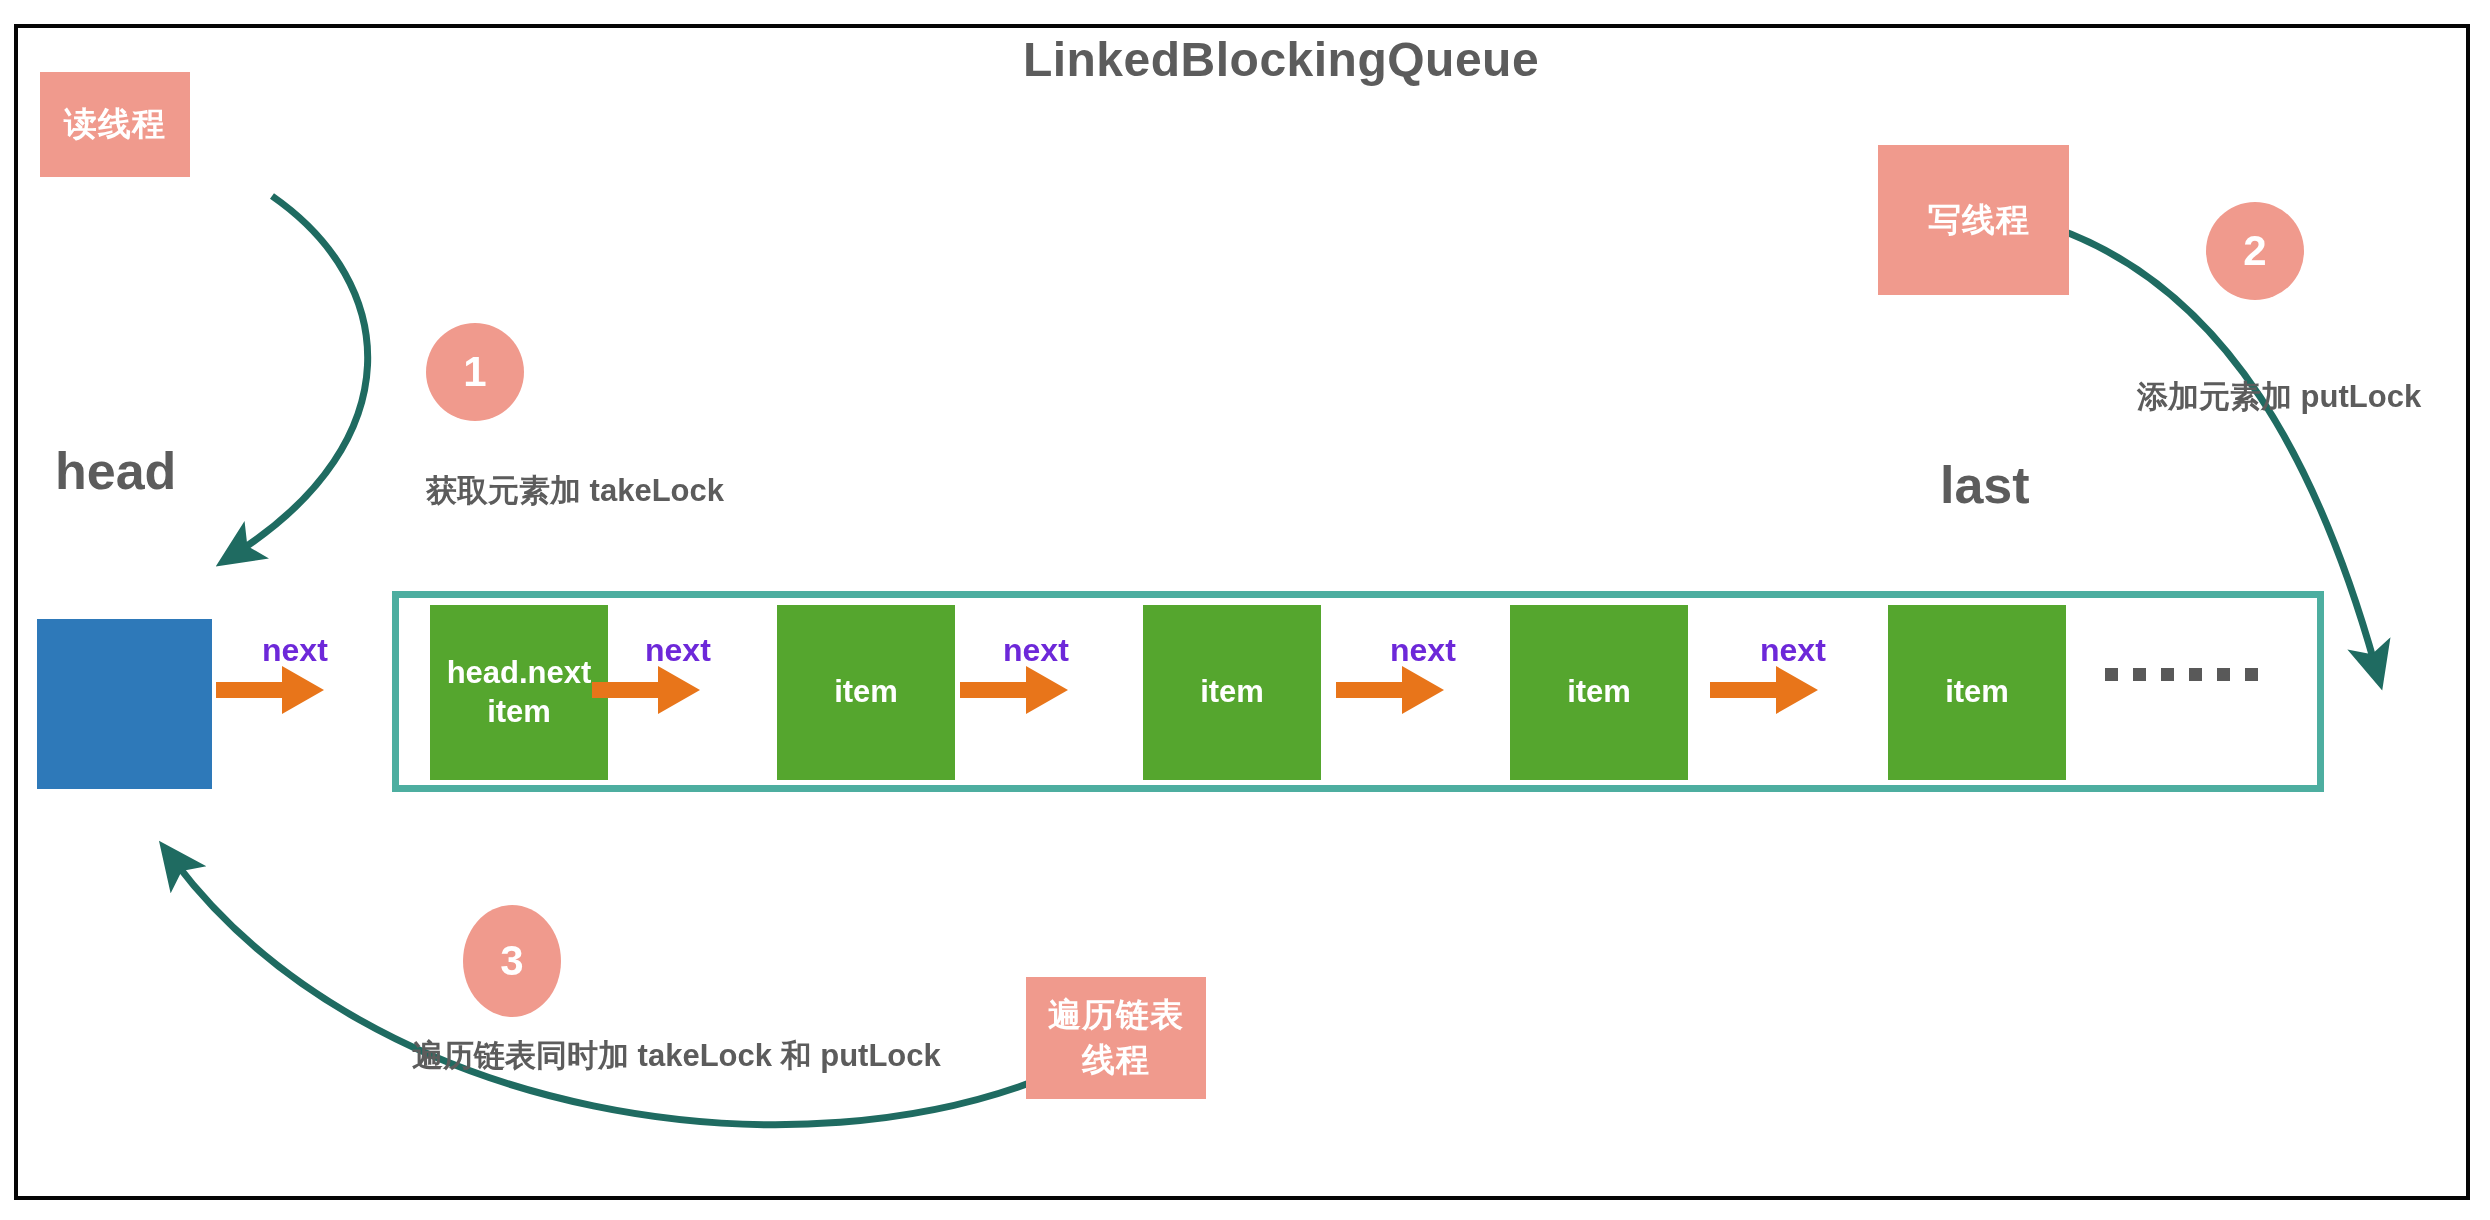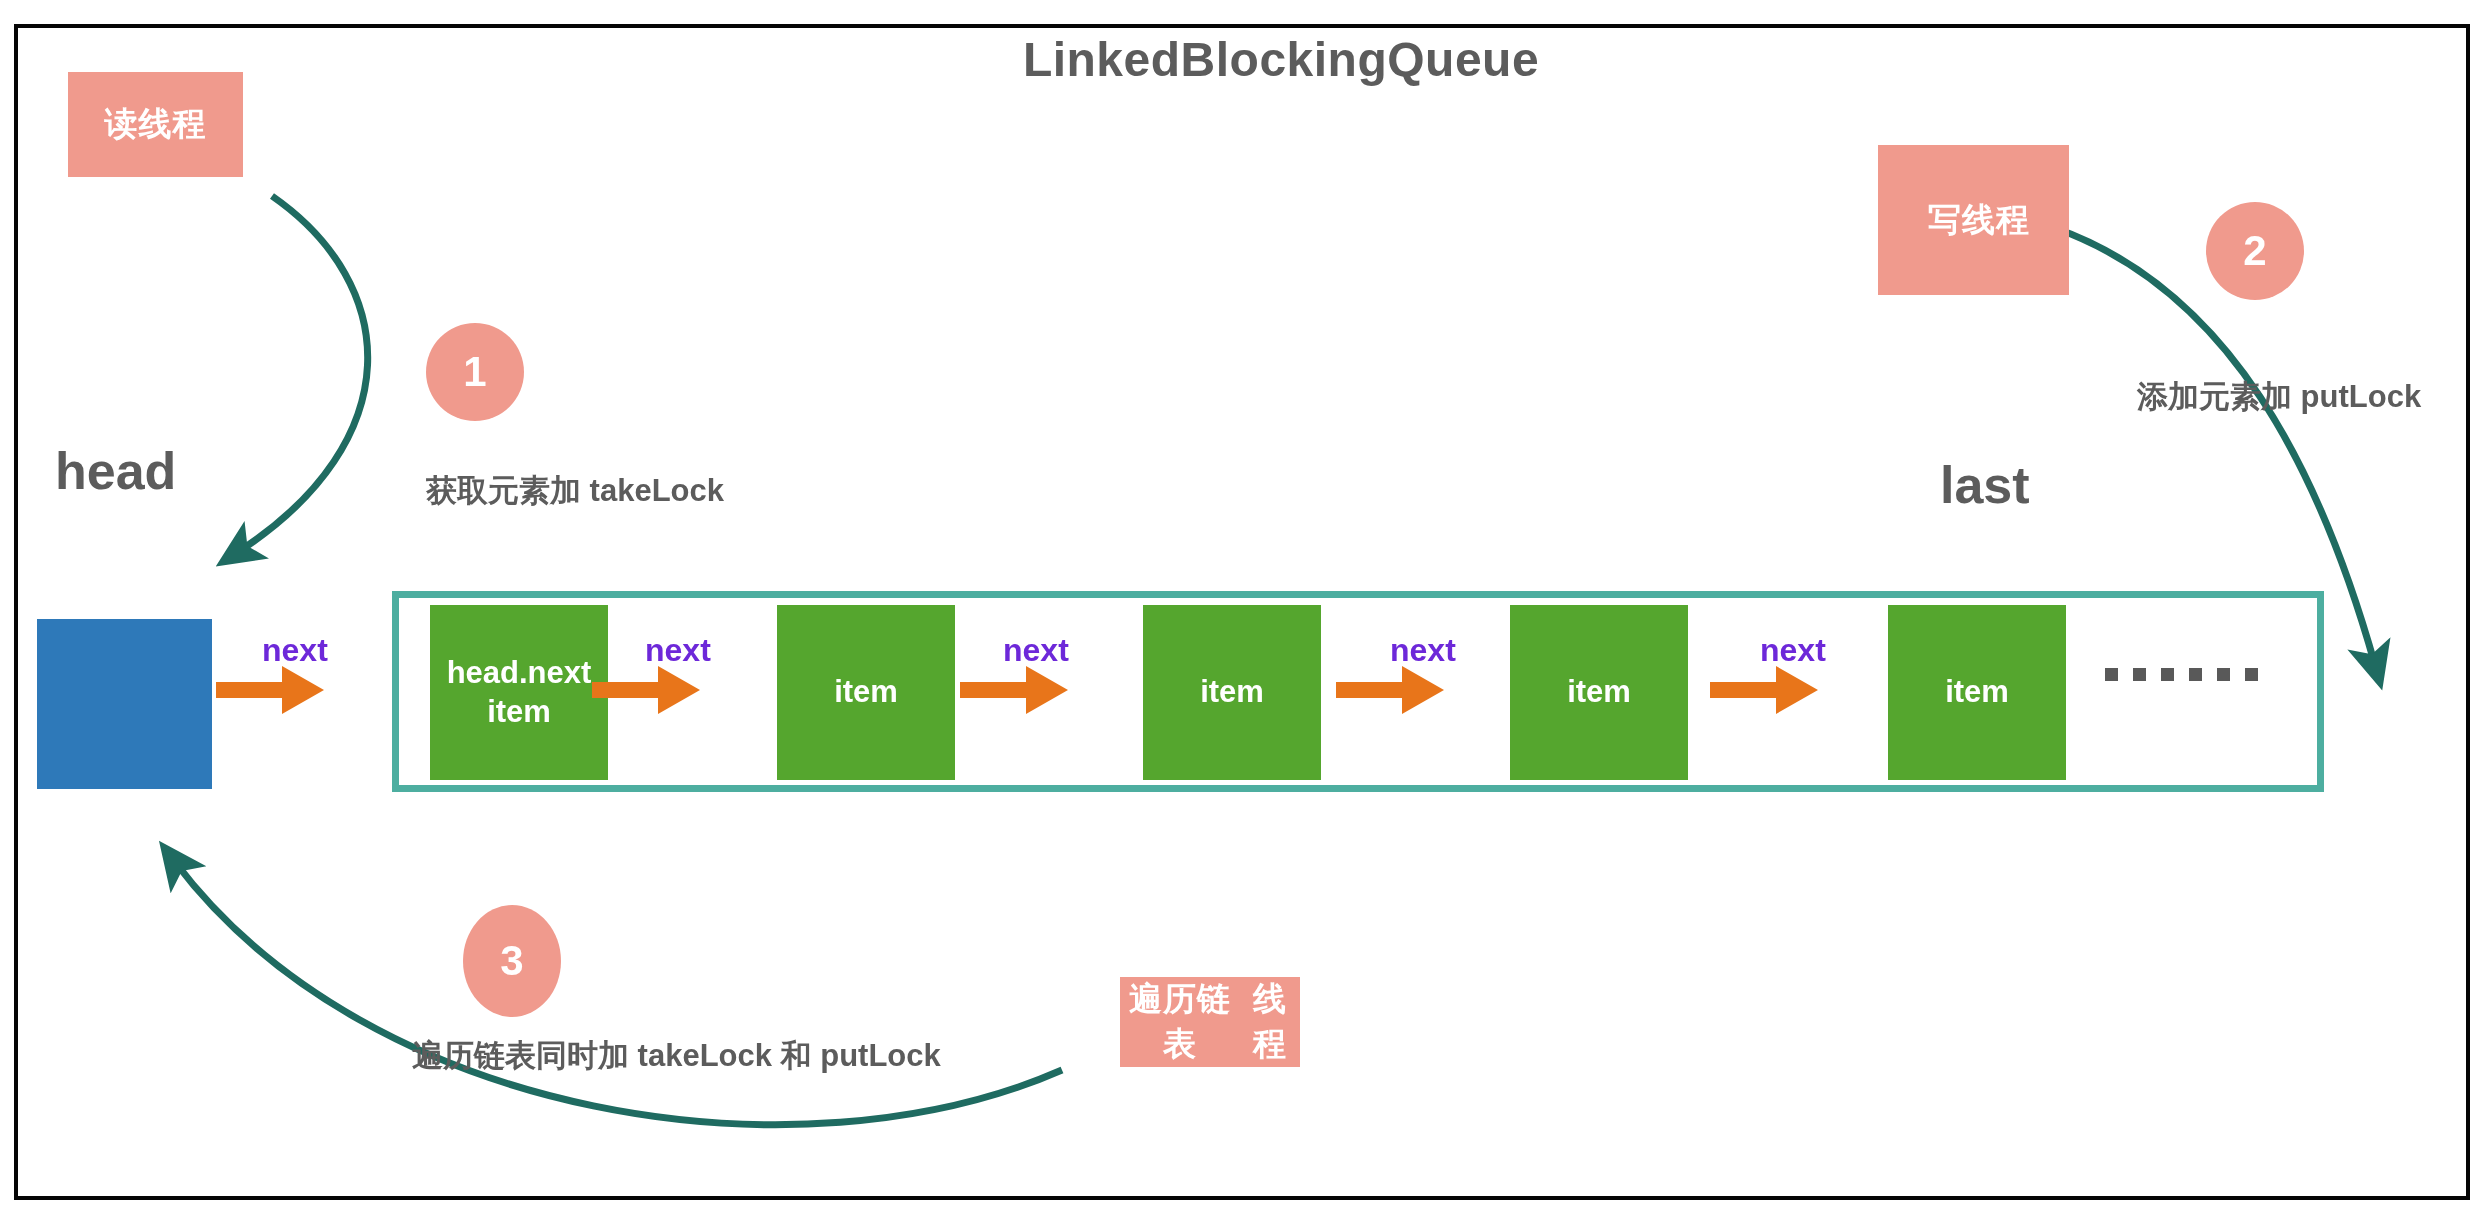--- a/index.html
+++ b/index.html
@@ -162,21 +162,21 @@
       </marker>
     </defs>
 
     <path d="M 272 196 C 400 285 410 440 238 552" fill="none" stroke="#1F6B61" stroke-width="7" marker-end="url(#tealhead)"></path>
 
     <path d="M 2055 228 C 2230 290 2320 470 2375 665" fill="none" stroke="#1F6B61" stroke-width="7" marker-end="url(#tealhead)"></path>
 
     <path d="M 1062 1070 C 800 1185 370 1120 175 862" fill="none" stroke="#1F6B61" stroke-width="7" marker-end="url(#tealhead)"></path>
   </svg>
 
-  <div class="pink-box" style="left:68px; top:72px; width:175px; height:105px; font-size:33px;">
+  <div class="pink-box" style="left:40px; top:72px; width:150px; height:105px; font-size:33px;">
     <span>读线程</span>
   </div>
 
   <div class="badge" style="left:426px; top:323px; width:98px; height:98px; font-size:42px;">
     <span>1</span>
   </div>
 
   <div class="gray-label" style="left:426px; top:470px; font-size:31px;">获取元素加 takeLock</div>
 
   <div class="anchor-label" style="left:55px; top:441px;">head</div>
@@ -251,18 +251,18 @@
     <i></i>
     <i></i>
   </div>
 
   <div class="badge" style="left:463px; top:905px; width:98px; height:112px; font-size:42px;">
     <span>3</span>
   </div>
 
   <div class="gray-label" style="left:412px; top:1035px; font-size:31px;">遍历链表同时加 takeLock 和 putLock</div>
 
-  <div class="pink-box" style="left:1120px; top:977px; width:180px; height:90px; font-size:33px; flex-direction:row;">
+  <div class="pink-box" style="left:1026px; top:977px; width:180px; height:122px; font-size:33px; flex-direction:column;">
     <span>遍历链表</span>
     <span>线程</span>
   </div>
 
 </div>
 
 </body></html>

